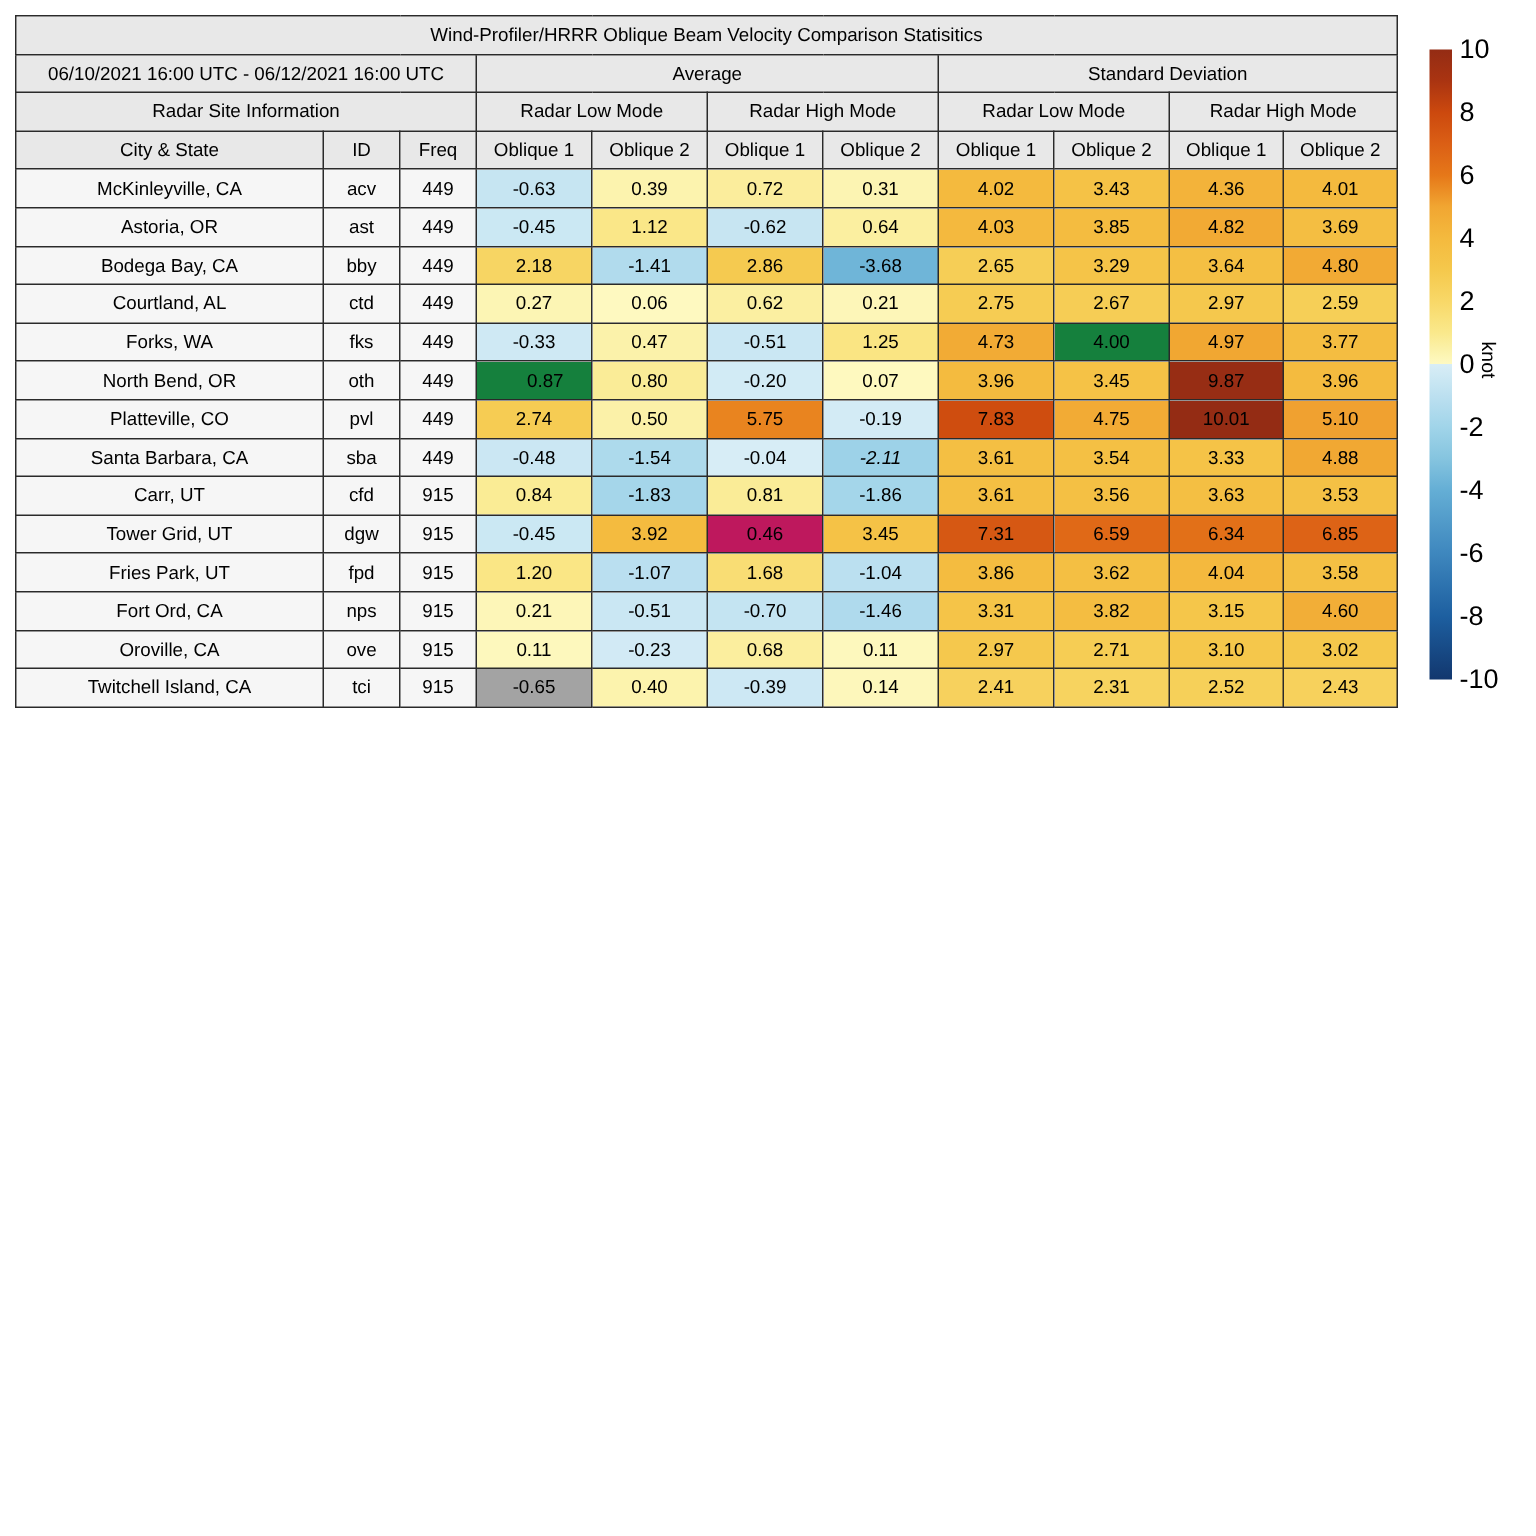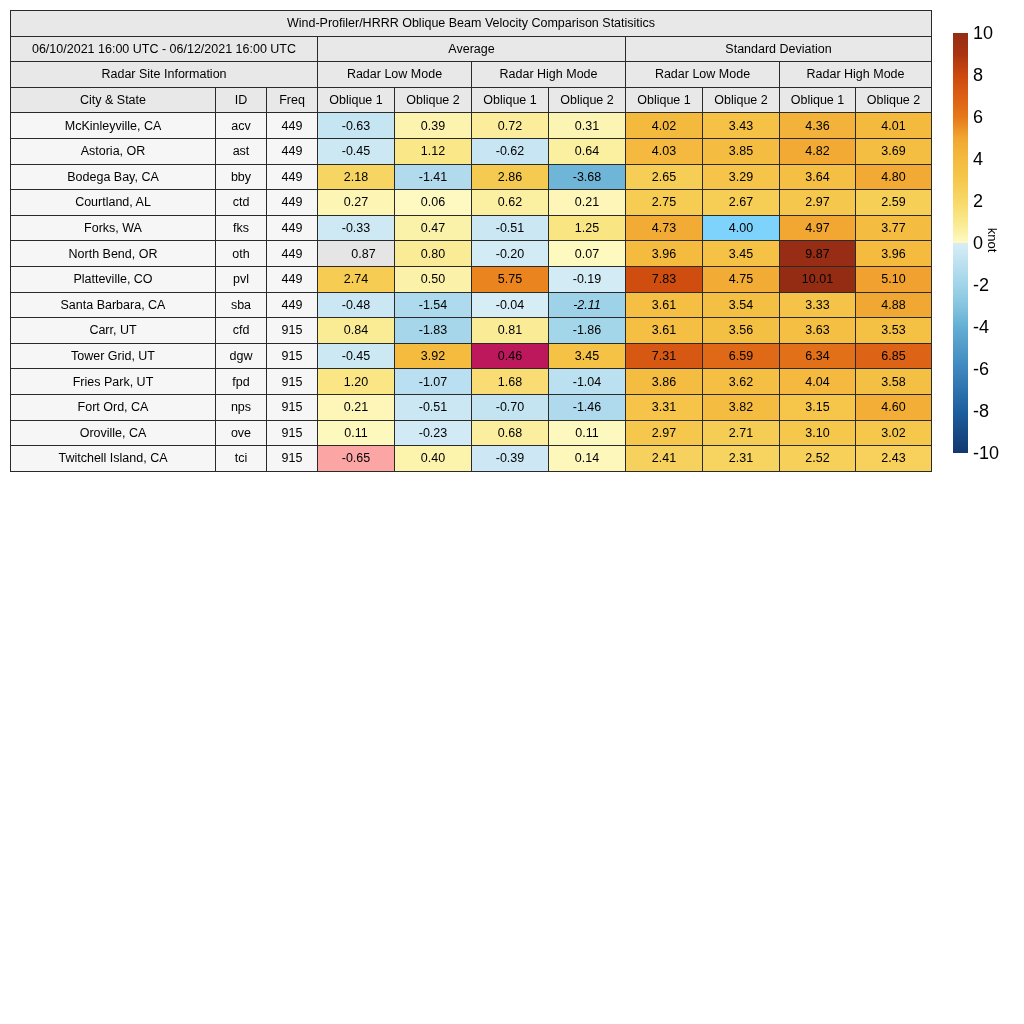--- a/index.html
+++ b/index.html
@@ -121,29 +121,29 @@
     </tr>
         <tr>
       <td class="info">Forks, WA</td>
       <td class="info">fks</td>
       <td class="info">449</td>
       <td style="background: rgb(207, 233, 244);">-0.33</td>
       <td style="background: rgb(251, 242, 170);">0.47</td>
       <td style="background: rgb(202, 231, 243);">-0.51</td>
       <td style="background: rgb(250, 229, 131); margin-left: 24px;">1.25</td>
       <td style="background: rgb(242, 171, 53);">4.73</td>
-      <td style="background: #7dd3fc;">4.00</td>
+      <td style="background: #15803d;">4.00</td>
       <td style="background: rgb(241, 167, 50);">4.97</td>
       <td style="background: rgb(244, 189, 65);">3.77</td>
     </tr>
         <tr>
       <td class="info">North Bend, OR</td>
       <td class="info">oth</td>
       <td class="info">449</td>
-      <td style="background: #e5e5e5; padding-left: 15px;">0.87</td>
+      <td style="background: #15803d; padding-left: 15px;">0.87</td>
       <td style="background: rgb(250, 236, 151);">0.80</td>
       <td style="background: rgb(210, 235, 245);">-0.20</td>
       <td style="background: rgb(254, 249, 191);">0.07</td>
       <td style="background: rgb(244, 187, 63);">3.96</td>
       <td style="background: rgb(245, 194, 70);">3.45</td>
       <td style="background: rgb(151, 45, 20);">9.87</td>
       <td style="background: rgb(244, 187, 63);">3.96</td>
     </tr>
         <tr>
       <td class="info">Platteville, CO</td>
@@ -233,21 +233,21 @@
       <td style="background: rgb(253, 248, 189);">0.11</td>
       <td style="background: rgb(245, 200, 77);">2.97</td>
       <td style="background: rgb(246, 205, 84);">2.71</td>
       <td style="background: rgb(245, 199, 75);">3.10</td>
       <td style="background: rgb(245, 200, 76);">3.02</td>
     </tr>
         <tr>
       <td class="info">Twitchell Island, CA</td>
       <td class="info">tci</td>
       <td class="info">915</td>
-      <td style="background: #fca5a5; margin-left: 36px;">-0.65</td>
+      <td style="background: #a3a3a3; margin-left: 36px;">-0.65</td>
       <td style="background: rgb(252, 243, 173);">0.40</td>
       <td style="background: rgb(205, 232, 244);">-0.39</td>
       <td style="background: rgb(253, 247, 187);">0.14</td>
       <td style="background: rgb(247, 209, 93);">2.41</td>
       <td style="background: rgb(247, 211, 95);">2.31</td>
       <td style="background: rgb(246, 208, 89);">2.52</td>
       <td style="background: rgb(247, 209, 92);">2.43</td>
     </tr>
       </tbody>
   </table>

